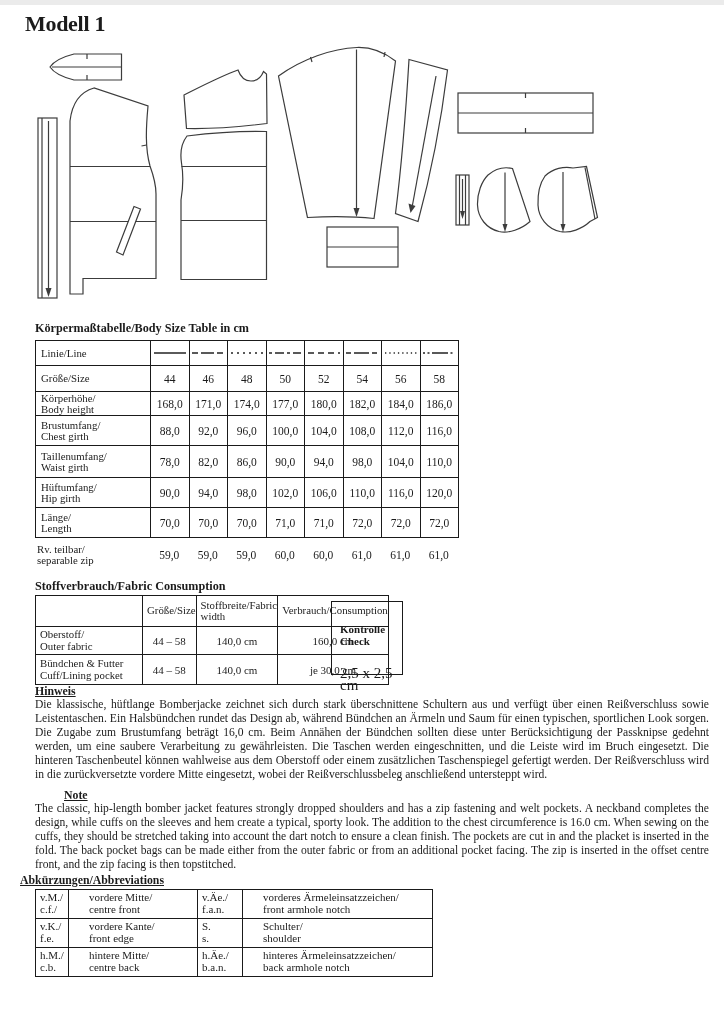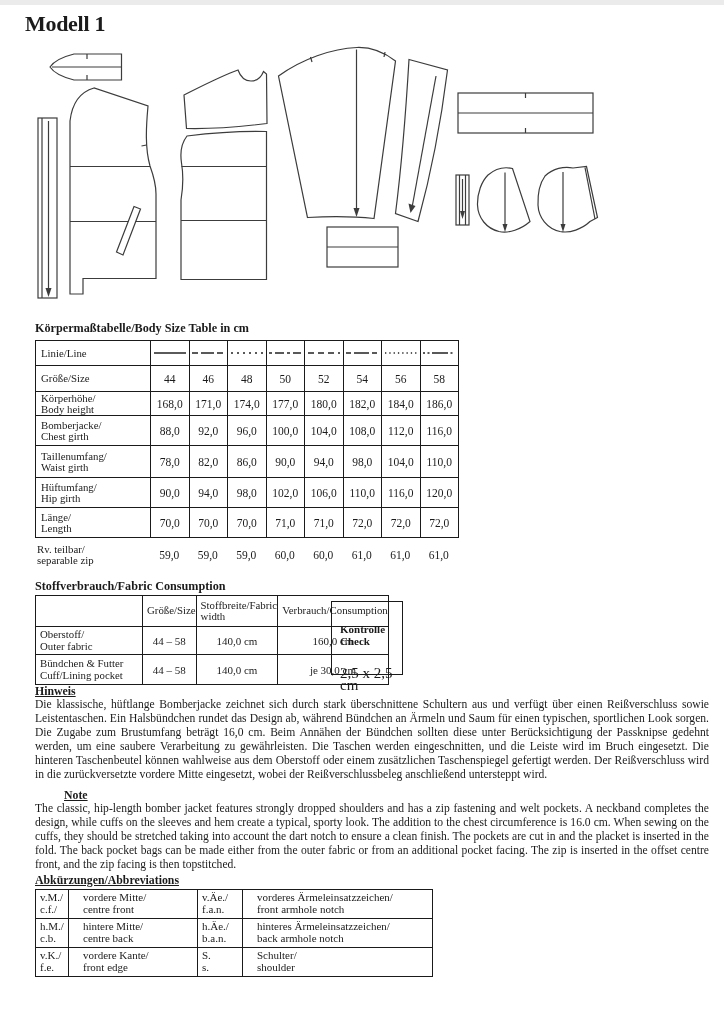--- a/index.html
+++ b/index.html
@@ -46,21 +46,21 @@
     border:1.2px solid #1a1a1a;box-sizing:border-box;padding:21px 0 0 8px;
     font-size:11px;line-height:12px;
   }
   .checkbox .b{font-weight:bold;display:block;}
   .checkbox .v{display:block;margin-top:20px;font-size:15px;}
 
   .para{position:absolute;left:35px;width:674px;font-size:11.6px;line-height:13.9px;text-align:justify;}
 
   .abbr{position:absolute;left:35px;top:889px;}
   .abbr td{border:1.2px solid #1a1a1a;font-size:11px;line-height:11.8px;text-align:left;vertical-align:middle;padding:0 0 0 4px;}
-  .abbr td.term{padding-left:14px;}
+  .abbr td.term{padding-left:20px;}
   .abbr .l2{display:block;}
 </style>
 </head>
 <body>
 
 <div class="topbar"></div>
 
 <div class="title">Modell 1</div>
 
 <svg class="diagram" viewBox="0 0 724 312">
@@ -210,21 +210,21 @@
     <td>168,0</td>
     <td>171,0</td>
     <td>174,0</td>
     <td>177,0</td>
     <td>180,0</td>
     <td>182,0</td>
     <td>184,0</td>
     <td>186,0</td>
   </tr>
   <tr style="height:30px">
-    <td class="lab"><span>Bomberjacke/</span><span class="l2">Chest girth</span></td>
+    <td class="lab"><span>Brustumfang/</span><span class="l2">Chest girth</span></td>
     <td>88,0</td>
     <td>92,0</td>
     <td>96,0</td>
     <td>100,0</td>
     <td>104,0</td>
     <td>108,0</td>
     <td>112,0</td>
     <td>116,0</td>
   </tr>
   <tr style="height:32px">
@@ -326,42 +326,42 @@
   <span class="b">Check</span>
   <span class="v">2,5 x 2,5 cm</span>
 </div>
 
 <div class="sec-heading underlined" style="left:35px;top:684px;font-size:11.8px;">Hinweis</div>
 <div class="para" style="top:698px;">Die klassische, hüftlange Bomberjacke zeichnet sich durch stark überschnittene Schultern aus und verfügt über einen Reißverschluss sowie Leistentaschen. Ein Halsbündchen rundet das Design ab, während Bündchen an Ärmeln und Saum für einen typischen, sportlichen Look sorgen. Die Zugabe zum Brustumfang beträgt 16,0 cm. Beim Annähen der Bündchen sollten diese unter Berücksichtigung der Passknipse gedehnt werden, um eine saubere Verarbeitung zu gewährleisten. Die Taschen werden eingeschnitten, und die Leiste wird im Bruch eingesetzt. Die hinteren Taschenbeutel können wahlweise aus dem Oberstoff oder einem zusätzlichen Taschenspiegel gefertigt werden. Der Reißverschluss wird in die zurückversetzte vordere Mitte eingesetzt, wobei der Reißverschlussbeleg anschließend untersteppt wird.</div>
 
 <div class="sec-heading underlined" style="left:35px;top:788px;font-size:11.8px;margin-left:29px;">Note</div>
 <div class="para" style="top:802px;">The classic, hip-length bomber jacket features strongly dropped shoulders and has a zip fastening and welt pockets. A neckband completes the design, while cuffs on the sleeves and hem create a typical, sporty look. The addition to the chest circumference is 16.0 cm. When sewing on the cuffs, they should be stretched taking into account the dart notch to ensure a clean finish. The pockets are cut in and the placket is inserted in the fold. The back pocket bags can be made either from the outer fabric or from an additional pocket facing. The zip is inserted in the offset centre front, and the zip facing is then topstitched.</div>
 
-<div class="sec-heading underlined" style="left:35px;top:873px;font-size:11.8px;text-decoration:underline;">Abkürzungen/Abbreviations</div>
+<div class="sec-heading underlined" style="left:20px;top:873px;font-size:11.8px;text-decoration:underline;">Abkürzungen/Abbreviations</div>
 
 <table class="abbr">
   <colgroup>
       <col style="width:33px">
       <col style="width:129px">
       <col style="width:45px">
       <col style="width:190px">
     </colgroup>
   <tbody>
       <tr style="height:29px">
     <td><span>v.M./</span><span class="l2">c.f./</span></td>
     <td class="term"><span>vordere Mitte/</span><span class="l2">centre front</span></td>
     <td><span>v.Äe./</span><span class="l2">f.a.n.</span></td>
     <td class="term"><span>vorderes Ärmeleinsatzzeichen/</span><span class="l2">front armhole notch</span></td>
   </tr>
   <tr style="height:29px">
+    <td><span>v.K./</span><span class="l2">f.e.</span></td>
+    <td class="term"><span>vordere Kante/</span><span class="l2">front edge</span></td>
+    <td><span>S.</span><span class="l2">s.</span></td>
+    <td class="term"><span>Schulter/</span><span class="l2">shoulder</span></td>
+  </tr>
+  <tr style="height:29px">
     <td><span>h.M./</span><span class="l2">c.b.</span></td>
     <td class="term"><span>hintere Mitte/</span><span class="l2">centre back</span></td>
     <td><span>h.Äe./</span><span class="l2">b.a.n.</span></td>
     <td class="term"><span>hinteres Ärmeleinsatzzeichen/</span><span class="l2">back armhole notch</span></td>
   </tr>
-  <tr style="height:29px">
-    <td><span>v.K./</span><span class="l2">f.e.</span></td>
-    <td class="term"><span>vordere Kante/</span><span class="l2">front edge</span></td>
-    <td><span>S.</span><span class="l2">s.</span></td>
-    <td class="term"><span>Schulter/</span><span class="l2">shoulder</span></td>
-  </tr>
 </tbody>
   </table>
 
 </body></html>

